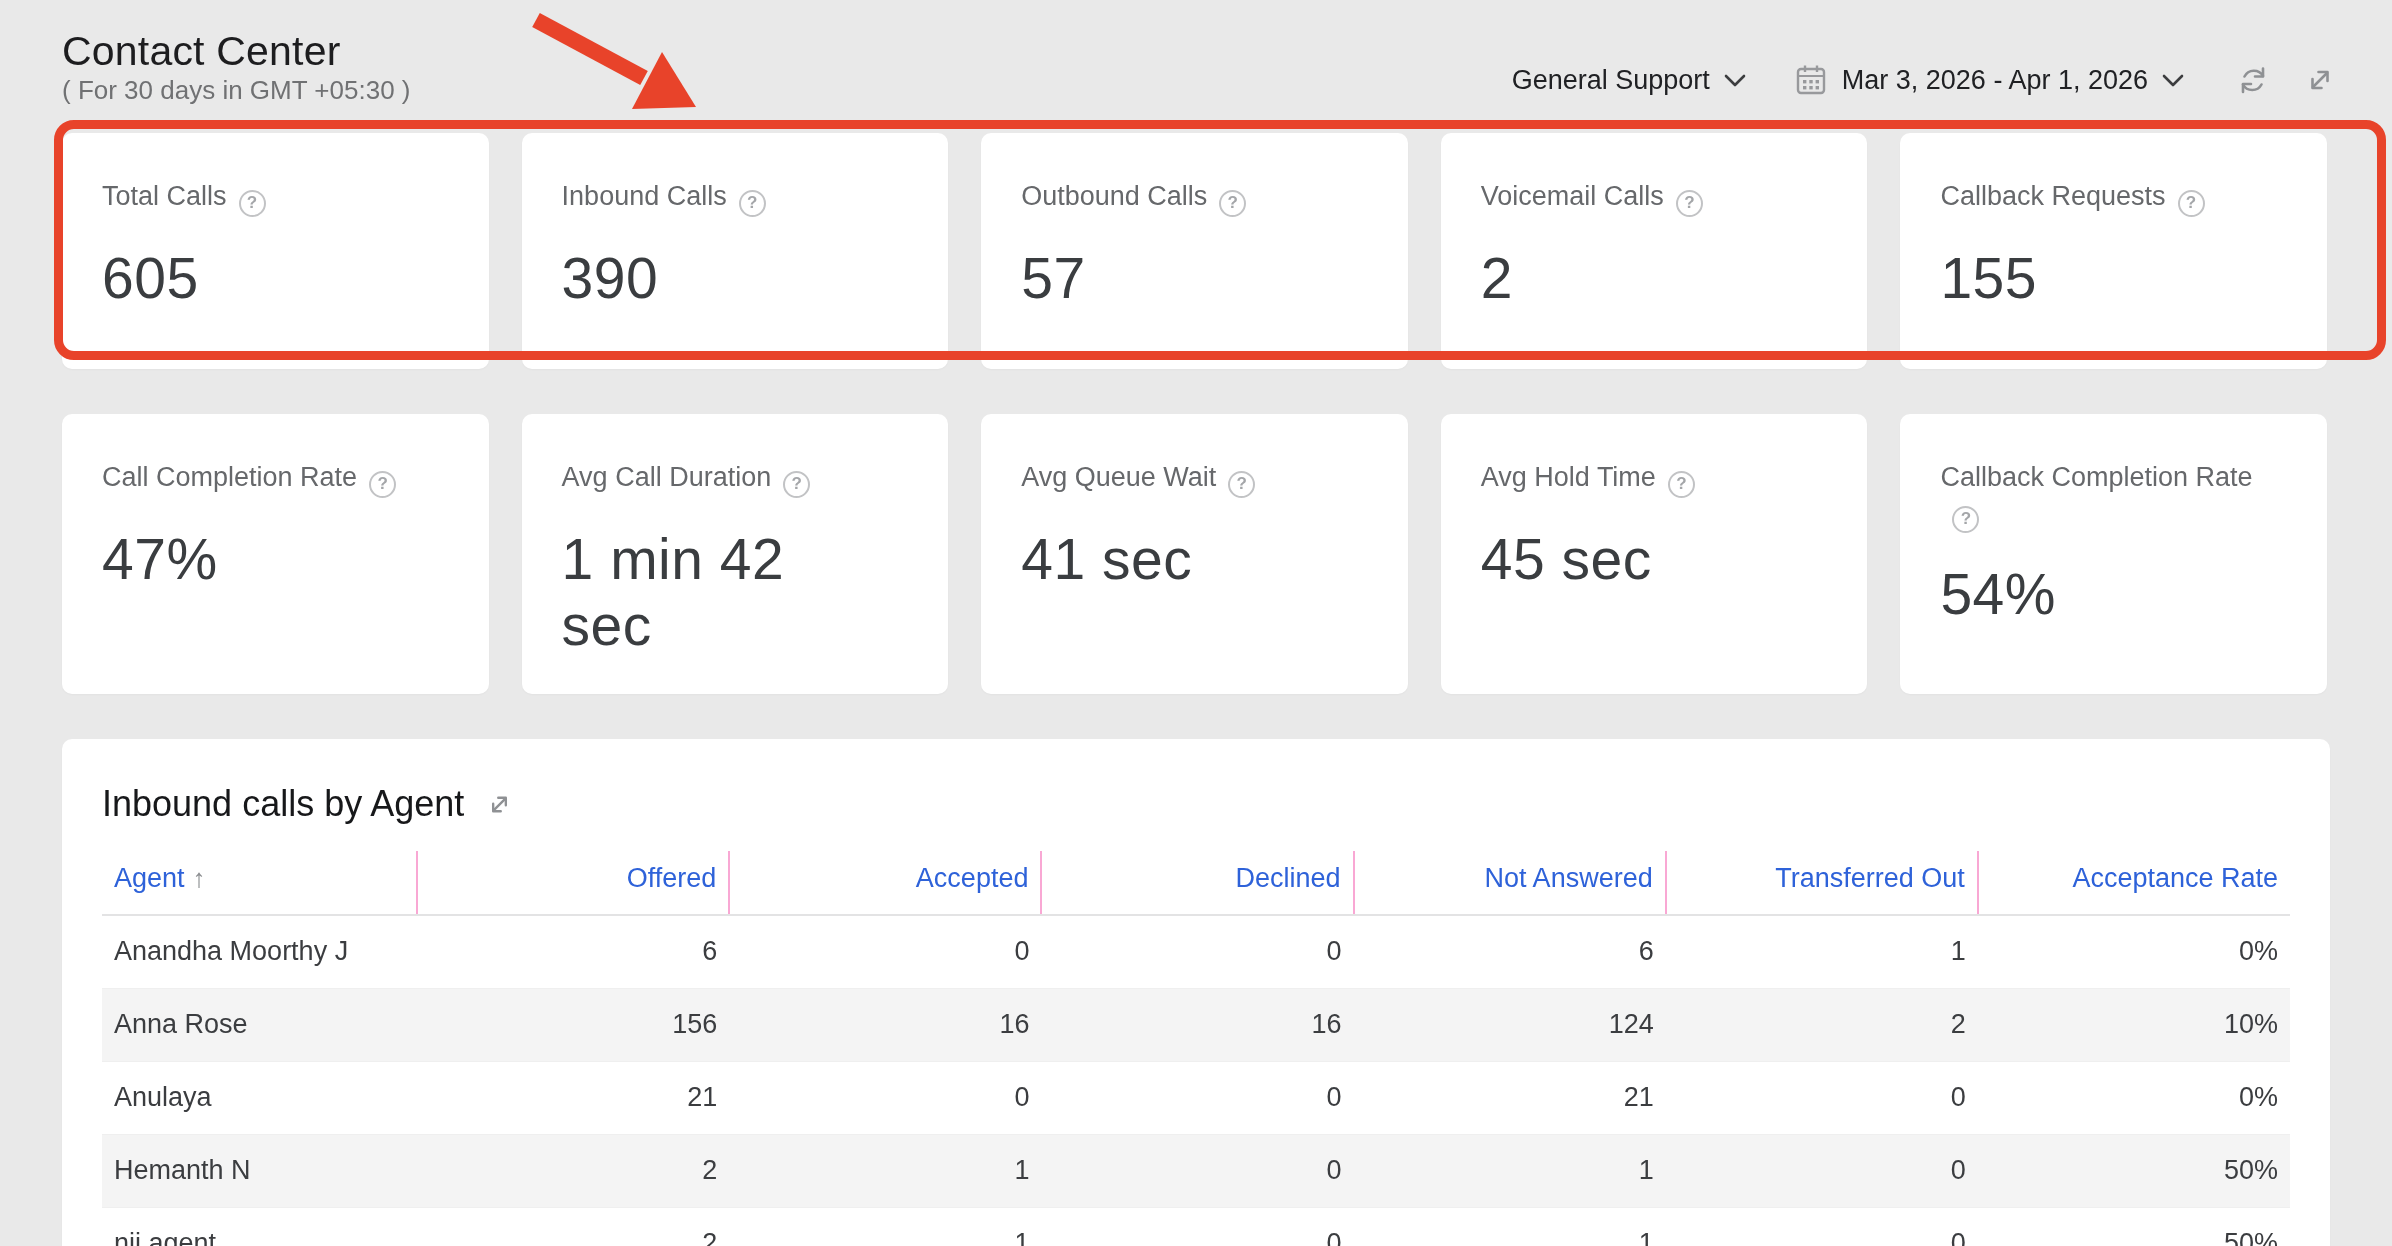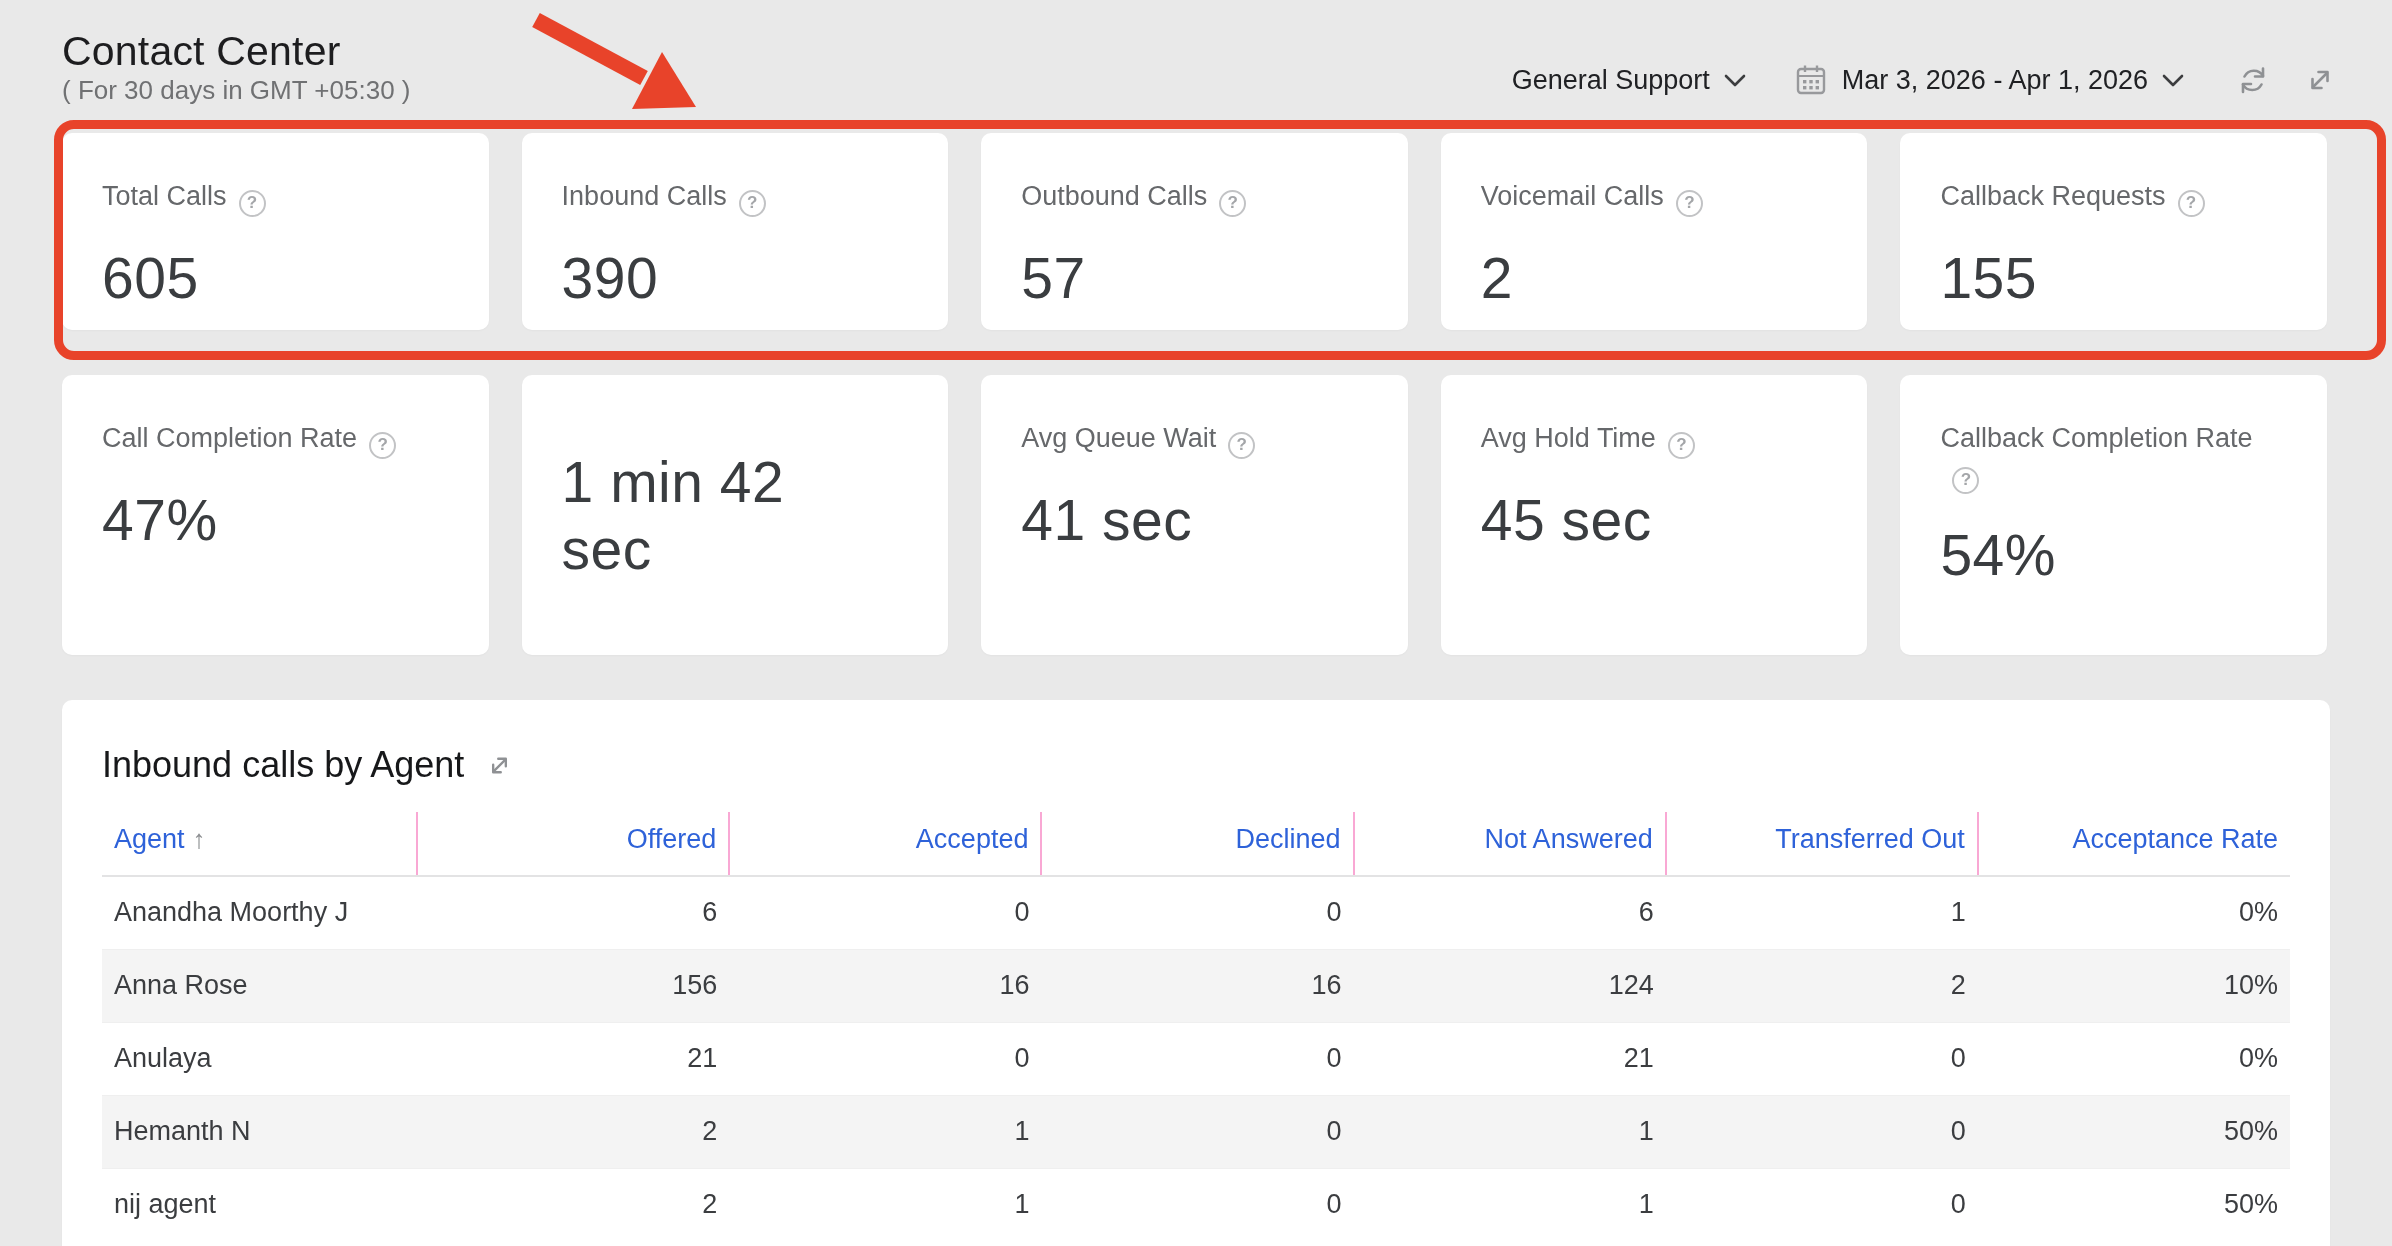--- a/index.html
+++ b/index.html
@@ -33,21 +33,21 @@
   .metrics-row {
     display:grid; grid-template-columns:repeat(5,1fr); column-gap:33px;
     margin:0 65px 0 62px;
   }
   .metrics-row.row1 { margin-top:27px; }
   .metrics-row.row2 { margin-top:45px;border-radius:29px; }
   .metric-card {
     background:#ffffff; border-radius:10px; padding:46px 38px 0 40px;
     box-shadow:0 1px 2px rgba(0,0,0,.03);
   }
-  .row1 .metric-card { height:197px; }
+  .row1 .metric-card { height:236px; }
   .row2 .metric-card { height:280px; }
   .m-label { font-size:27px; color:#66686b; line-height:1.3; max-width:330px; }
   .m-help {
     display:inline-flex; align-items:center; justify-content:center;
     width:27px; height:27px; border:2px solid #c2c3c5; border-radius:50%;
     color:#a4a6a9; font-size:17px; font-weight:700; margin-left:12px;
     vertical-align:-3px; cursor:pointer;
   }
   .m-value { font-size:57px; color:#3a3d40; margin-top:28px; line-height:1.17; max-width:285px; letter-spacing:.5px; }
 
@@ -189,20 +189,23 @@
   </div>
     </section>
   <section class="metrics-row row2" id="metrics-row2">
       <div class="metric-card">
     <div class="m-label">
       <span class="m-label-text">Call Completion Rate</span><span class="m-help">?</span>
     </div>
     <div class="m-value">47%</div>
   </div>
       <div class="metric-card">
+    <div class="m-label">
+      <span class="m-label-text">Avg Call Duration</span><span class="m-help">?</span>
+    </div>
     <div class="m-value">1 min 42 sec</div>
   </div>
       <div class="metric-card">
     <div class="m-label">
       <span class="m-label-text">Avg Queue Wait</span><span class="m-help">?</span>
     </div>
     <div class="m-value">41 sec</div>
   </div>
       <div class="metric-card">
     <div class="m-label">

